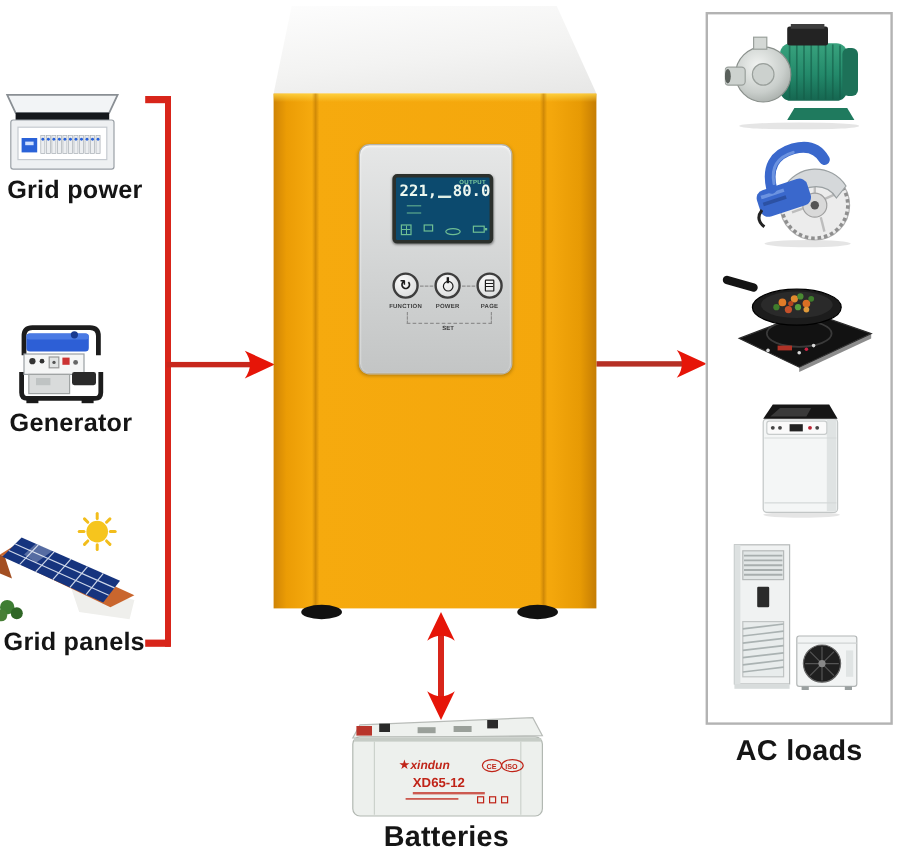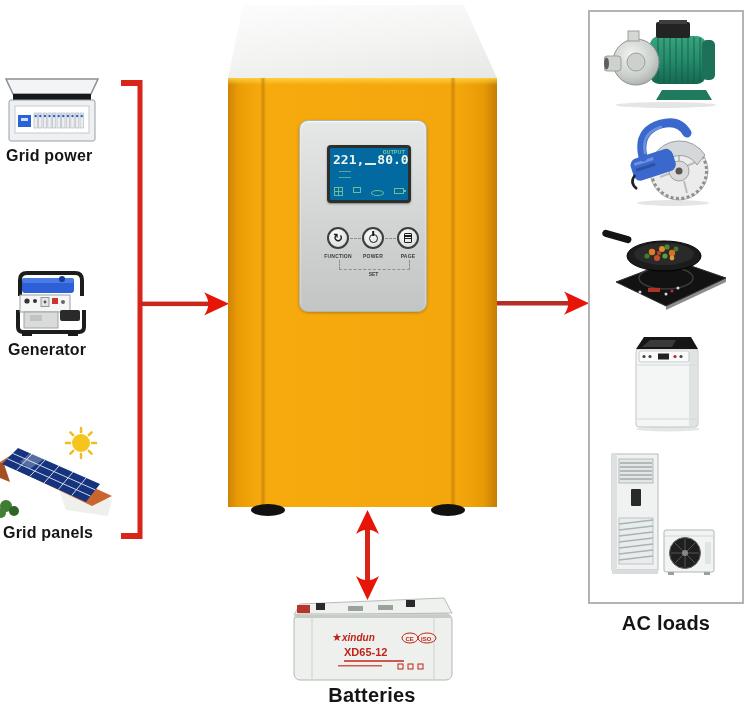--- a/index.html
+++ b/index.html
@@ -1,37 +1,37 @@
 <!DOCTYPE html>
 <html><head>
 <meta charset="utf-8">
 <style>
   html,body{margin:0;padding:0;background:#ffffff;}
   .canvas{position:relative;width:749px;height:709px;background:#ffffff;overflow:hidden;
           font-family:"Liberation Sans","DejaVu Sans",sans-serif;}
   .abs{position:absolute;}
-  .lbl{position:absolute;font-weight:bold;color:#151515;font-size:16px;letter-spacing:.2px;white-space:nowrap;}
-  .lbl.big{font-size:20px;}
+  .lbl{position:absolute;font-weight:bold;color:#151515;font-size:21px;letter-spacing:.2px;white-space:nowrap;}
+  .lbl.big{font-size:24px;}
   svg{display:block;}
 
   
   .inv-top{position:absolute;left:228px;top:5px;width:269px;height:73px;
     background:linear-gradient(173deg,#fdfdfd 0%,#f3f3f2 55%,#e7e7e6 100%);
     clip-path:polygon(5.6% 0%,87.7% 0%,100% 100%,0% 100%);}
   .inv-body{position:absolute;left:228px;top:78px;width:269px;height:429px;
     background-image:
       linear-gradient(180deg,rgba(255,214,70,.85) 0px,rgba(255,214,70,0) 7px),
       linear-gradient(90deg,#cf8405 0%,#eb9c05 4%,#f6aa0e 12%,#f4a70c 86%,#e79a04 95%,#c57d04 100%);}
   .crease{position:absolute;top:0;width:6px;height:100%;
     background:linear-gradient(90deg,rgba(160,100,0,0) 0%,rgba(178,112,2,.55) 50%,rgba(160,100,0,0) 100%);}
   .foot{position:absolute;width:34px;height:12px;background:#111;border-radius:50%;}
   .panel{position:absolute;left:299px;top:120px;width:128px;height:192px;border-radius:9px;
     background:linear-gradient(180deg,#e6e7e7 0%,#d2d4d4 55%,#c3c5c5 100%);
     border:1px solid #b2b4b4;box-shadow:inset 0 1px 2px rgba(255,255,255,.9),0 1px 3px rgba(0,0,0,.25);box-sizing:border-box;}
-  .lcd{position:absolute;left:327px;top:145px;width:84px;height:58px;background:#0369a1;
+  .lcd{position:absolute;left:327px;top:145px;width:84px;height:58px;background:#0c4a6e;
     border:3px solid #2c302c;border-radius:4px;box-sizing:border-box;box-shadow:0 1px 2px rgba(0,0,0,.4);}
   .lcd-row{position:absolute;left:3px;top:5px;display:flex;align-items:flex-end;
     font-family:"DejaVu Sans Mono",monospace;font-weight:bold;color:#edf7ef;font-size:13px;line-height:13px;}
   .lcd-under{width:11px;height:2px;background:#dfeee4;margin:0 1px 1px 1px;}
   .lcd-out{position:absolute;top:1px;right:3px;font-size:5px;color:#7fcf9f;letter-spacing:.3px;font-weight:bold;}
   .lcd-sub{position:absolute;left:9px;top:23px;width:12px;height:5px;
     border-top:1.5px solid #6fbe93;border-bottom:1.5px solid #6fbe93;opacity:.8;}
   .lcd-icons{position:absolute;left:4px;right:4px;bottom:4px;height:12px;display:flex;justify-content:space-between;align-items:flex-end;}
   .ic{box-sizing:border-box;border:1.2px solid #6fbe93;}
   .ic.grid{width:9px;height:9px;background:

